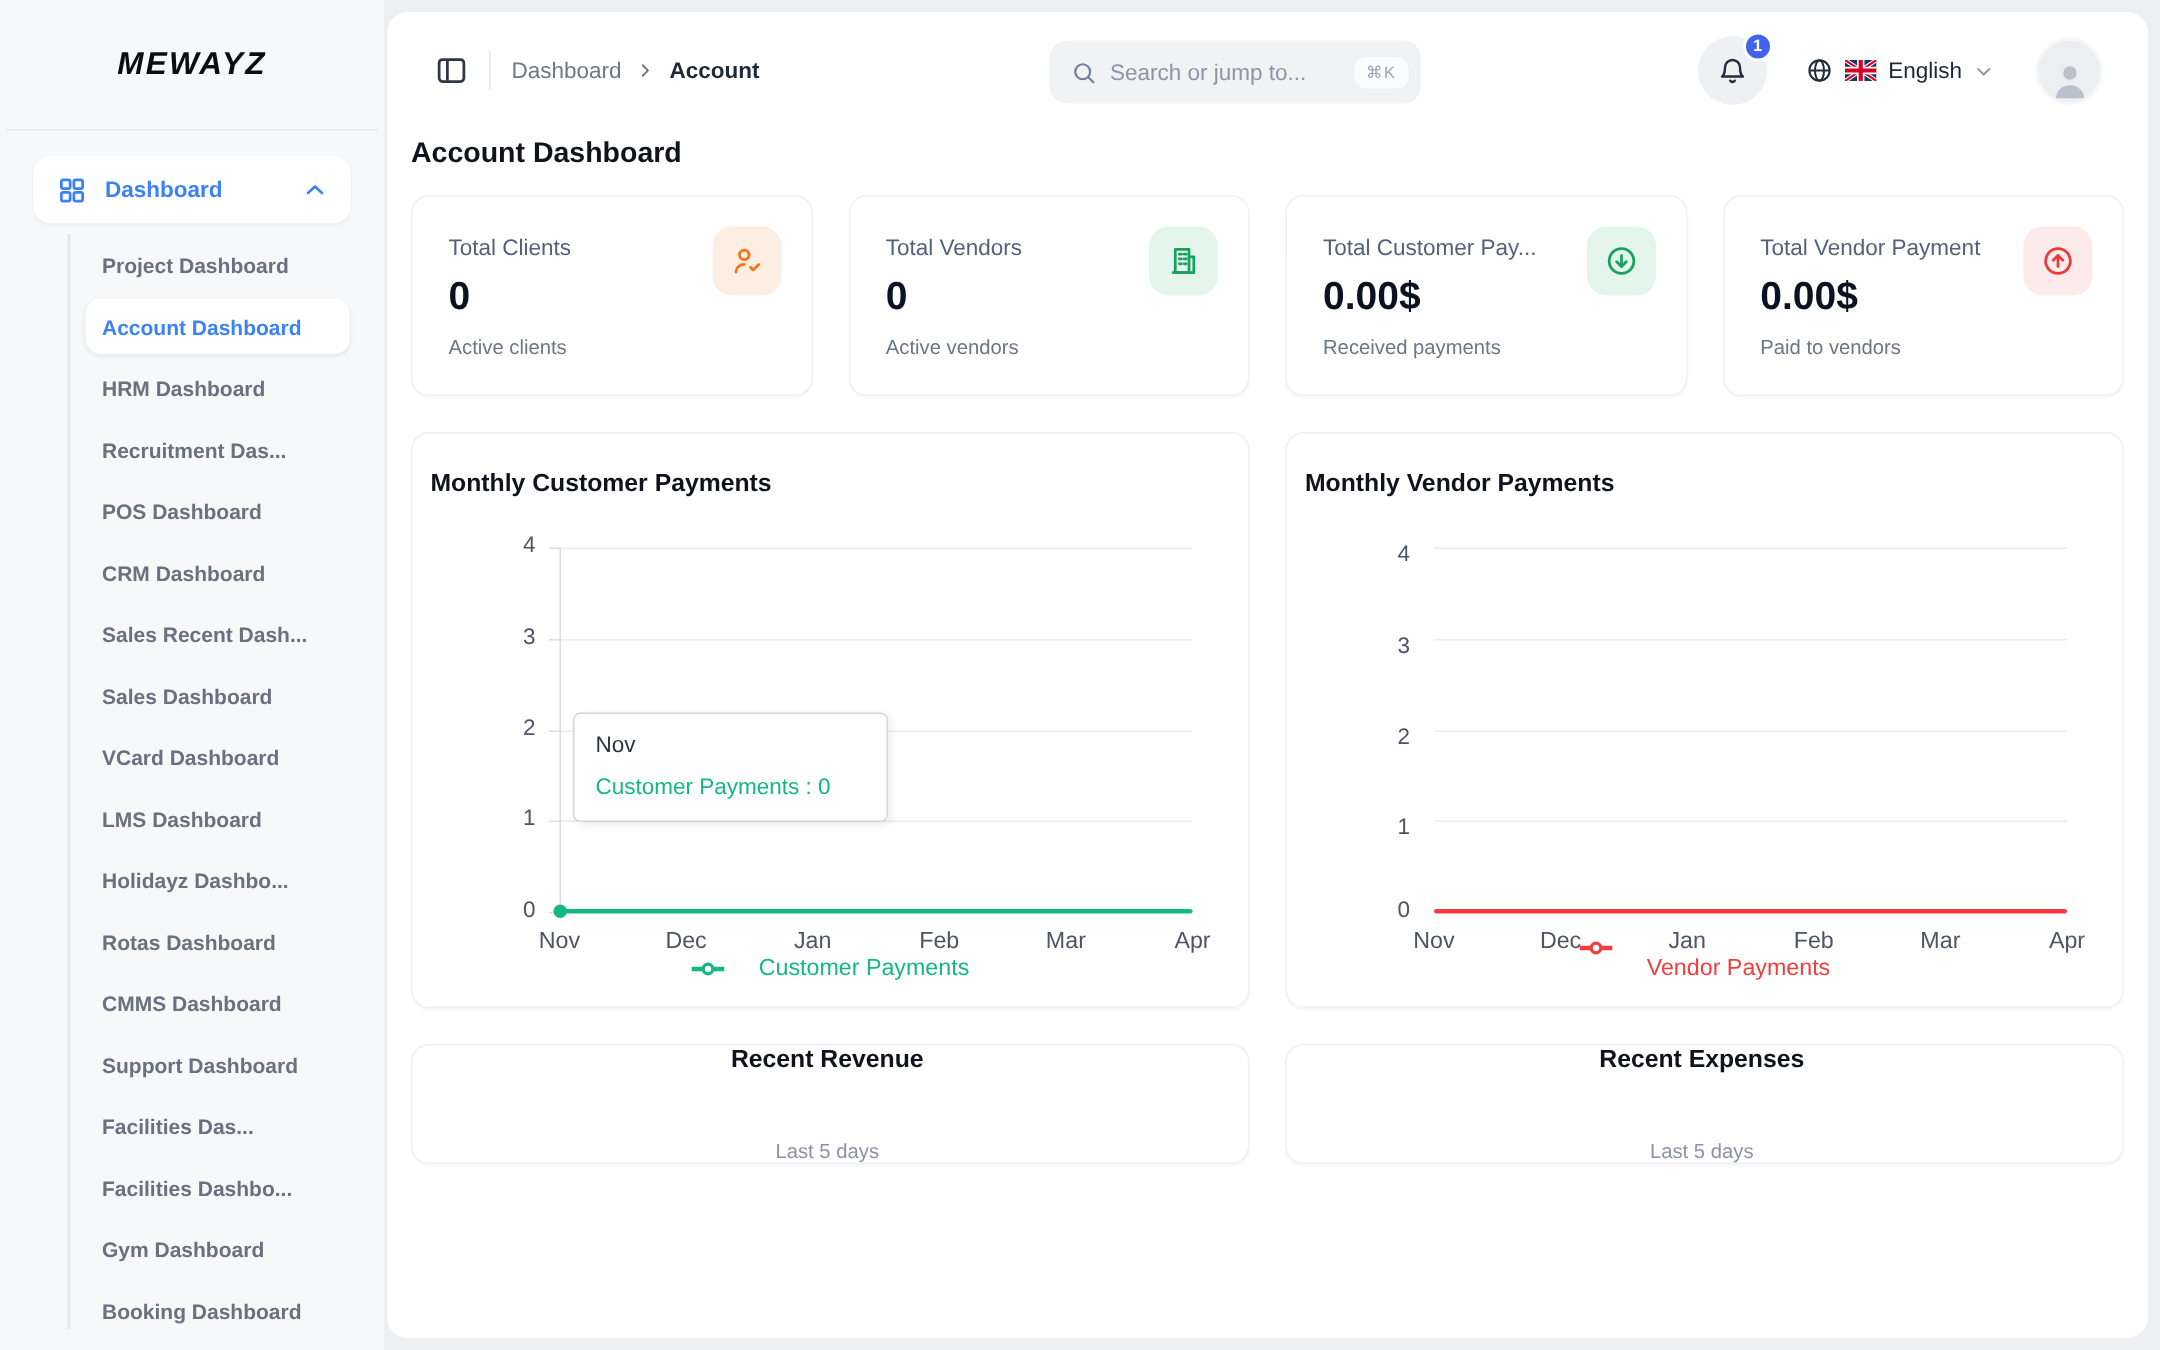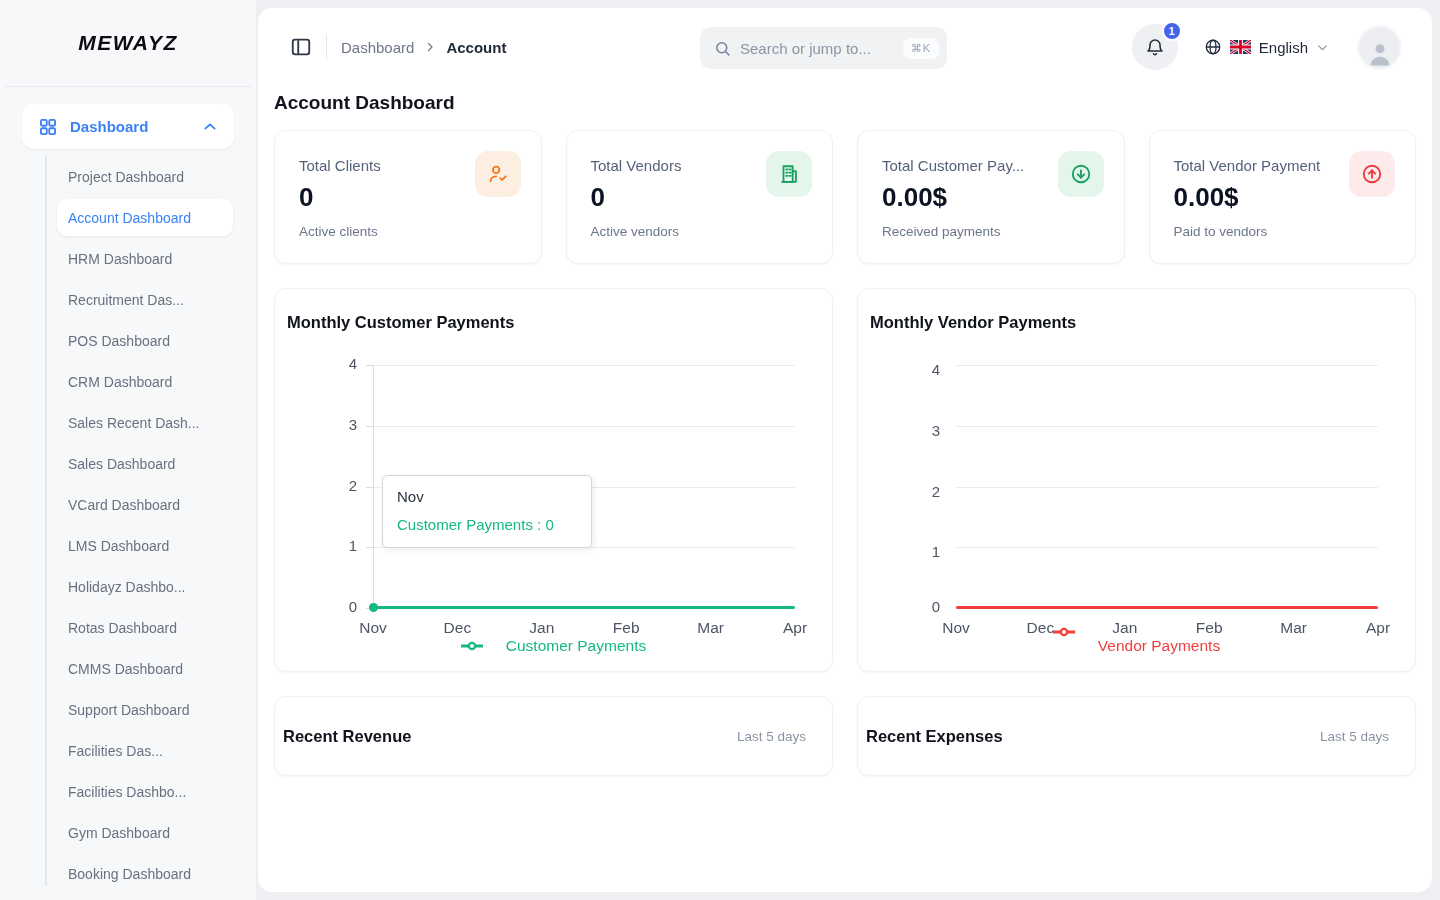--- a/index.html
+++ b/index.html
@@ -15,21 +15,21 @@
           font-size:21px; font-weight:800; font-style:italic; letter-spacing:1.5px; color:#0c0d10; }
   .sidebar-divider { border:none; border-top:1px solid #e7e9ed; margin:0 4px; }
   .parent-item { margin:17px 22px 0 22px; height:45px; background:#ffffff; border-radius:12px;
           display:flex; align-items:center; padding:0 16px; box-shadow:0 1px 2px rgba(16,24,40,.06);
           cursor:pointer; }
   .parent-item .label { color:var(--accent,#3b82f6); font-weight:700; font-size:15px; margin-left:12px; }
   .parent-item .chev { margin-left:auto; display:flex; }
   .submenu { position:relative; margin:7px 22px 0 45px; }
   .submenu::before { content:""; position:absolute; left:0; top:0; bottom:8px; width:2px; background:#e3e6ea; }
   .submenu-item { height:41px; display:flex; align-items:center; padding-left:23px;
-          font-size:14px; font-weight:400; color:#697180; cursor:pointer; white-space:nowrap; }
+          font-size:14px; font-weight:700; color:#697180; cursor:pointer; white-space:nowrap; }
   .submenu-item.active { background:#ffffff; border-radius:10px; margin:2px 0 2px 12px; height:37px;
           padding:0 14px 0 11px; color:var(--accent,#3b82f6);
           box-shadow:0 1px 3px rgba(16,24,40,.08); width:fit-content; min-width:176px; }
   
   .main { position:absolute; left:258px; top:8px; width:1174px; height:884px;
           background:#ffffff; border-radius:14px; overflow:hidden; }
   .topbar { position:relative; height:78px; }
   .topbar-left { position:absolute; left:32px; top:0; height:78px; display:flex; align-items:center; gap:14px; }
   .vdiv { width:1px; height:26px; background:#e5e8ec; }
   .crumb-root { color:#6e7786; font-size:15px; cursor:pointer; }
@@ -83,21 +83,21 @@
           padding:12px 14px 14px 14px; }
   .tooltip-title { font-size:15px; color:#2a3342; }
   .tooltip-line { font-size:15px; color:var(--series-green,#14b884); margin-top:11px; }
   .legend { position:absolute; left:0; right:0; bottom:16px; display:flex; align-items:center;
           justify-content:center; gap:23px; cursor:pointer; }
   .legend-text-green { color:var(--series-green,#14b884); font-size:15.5px; }
   .legend-text-red { color:var(--series-red,#f23d3d); font-size:15.5px;margin-top:28px; }
   .recent-grid { display:grid; grid-template-columns:1fr 1fr; gap:24px; margin-top:24px; }
   .recent-card { background:#fff; border:1px solid #eef0f3; border-radius:12px; height:80px;
           box-shadow:0 1px 2px rgba(16,24,40,.04); display:flex; align-items:center;
-          justify-content:space-between; padding:0 26px 0 8px; }
+          justify-content:space-between; padding:0 26px 0 22px;flex-direction:column; }
   .recent-title { font-size:16.5px; font-weight:800; color:#10131c; }
   .recent-range { font-size:13.5px; color:#8b93a3; }
   svg { display:block; }
 </style>
 </head>
 <body>
 
 <aside class="sidebar">
   <div class="logo">MEWAYZ</div>
   <hr class="sidebar-divider">

